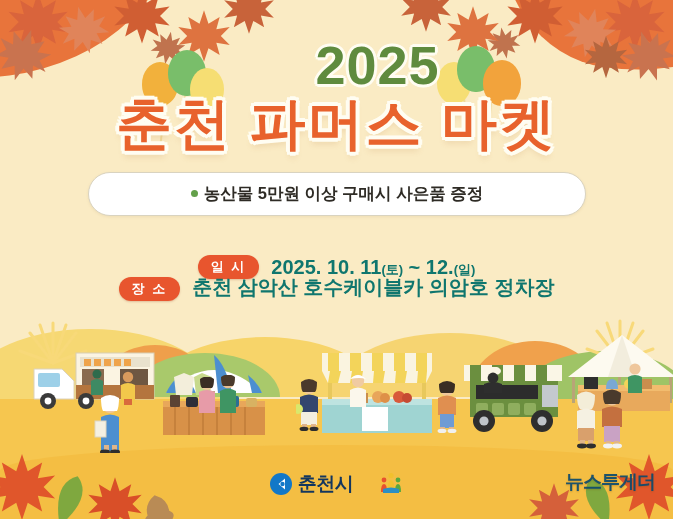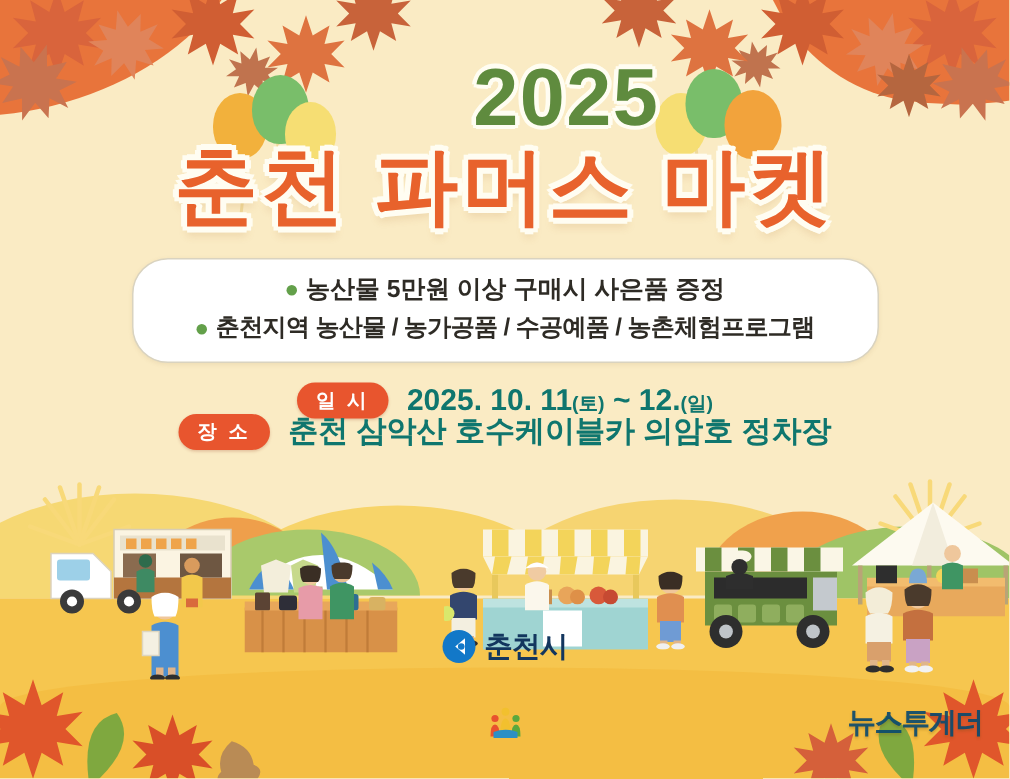--- a/index.html
+++ b/index.html
@@ -62,21 +62,21 @@
     white-space:nowrap;
   }
   .bullet-line + .bullet-line{margin-top:4px;}
   .dot{
     display:inline-block;width:7px;height:7px;border-radius:50%;
     background:#63A04A;margin-right:6px;flex:0 0 auto;
   }
   .bl-2{font-size:16px;letter-spacing:-0.4px;}
 
   
-  .meta{position:absolute;left:0;width:673px;display:flex;align-items:center;justify-content:center;}
+  .meta{position:absolute;left:0;width:673px;display:flex;align-items:flex-end;justify-content:center;}
   .meta-date{top:255px;}
   .meta-place{top:274px;}
   .pill{
     display:inline-flex;align-items:center;justify-content:center;
     background:#E8552E;color:#FFFFFF;font-size:13px;font-weight:bold;
     border-radius:20px;padding:3px 13px;margin-right:12px;
     letter-spacing:2px;flex:0 0 auto;
     box-shadow:0 1px 2px rgba(150,60,30,.25);
   }
   .meta-text{font-size:20px;font-weight:bold;color:#0f766e;white-space:nowrap;}
@@ -90,21 +90,21 @@
   .ground2{position:absolute;left:0;bottom:0;width:673px;height:74px;background:#F4BE43;border-radius:50% 50% 0 0/26px 26px 0 0;}
 
   .stall,.person,.truck,.cart,.tent,.umb{position:absolute;}
 
   
   .bleaf{position:absolute;bottom:-6px;}
 
   
   .footer{
     position:absolute;bottom:22px;left:0;width:673px;
-    display:flex;align-items:center;justify-content:center;gap:26px;flex-direction:column;
+    display:flex;align-items:center;justify-content:center;gap:26px;
   }
   .logo{display:flex;align-items:center;gap:6px;}
   .logo-text-cc{font-size:19px;font-weight:bold;color:#13365E;letter-spacing:-0.5px;}
   .logo-text-org{font-size:14.5px;font-weight:bold;color:#2B2B2B;letter-spacing:-0.7px;}
   .cc-circle{
     width:22px;height:22px;border-radius:50%;background:#1278C8;
     display:flex;align-items:center;justify-content:center;
   }
   .watermark{
     position:absolute;right:18px;bottom:24px;
@@ -215,24 +215,20 @@
     <div class="balloon" style="left:58px;top:18px;width:38px;height:46px;background:#F2A33C;"></div>
   </div>
 
   <div class="year">2025</div>
   <div class="maintitle">춘천 파머스 마켓</div>
 
   <div class="infobox">
     <div class="bullet-line">
       <span class="dot"></span>
       <span>농산물 5만원 이상 구매시 사은품 증정</span>
-    </div>
-    <div class="bullet-line bl-2">
-      <span class="dot"></span>
-      <span>춘천지역 농산물 / 농가공품 / 수공예품 / 농촌체험프로그램</span>
     </div>
   </div>
 
   <div class="meta meta-date">
     <span class="pill">일 시</span>
     <span class="meta-text"><span>2025. 10. 11</span><span class="meta-small">(토)</span><span> ~ 12.</span><span class="meta-small">(일)</span></span>
   </div>
 
   <div class="meta meta-place">
     <span class="pill">장 소</span>

